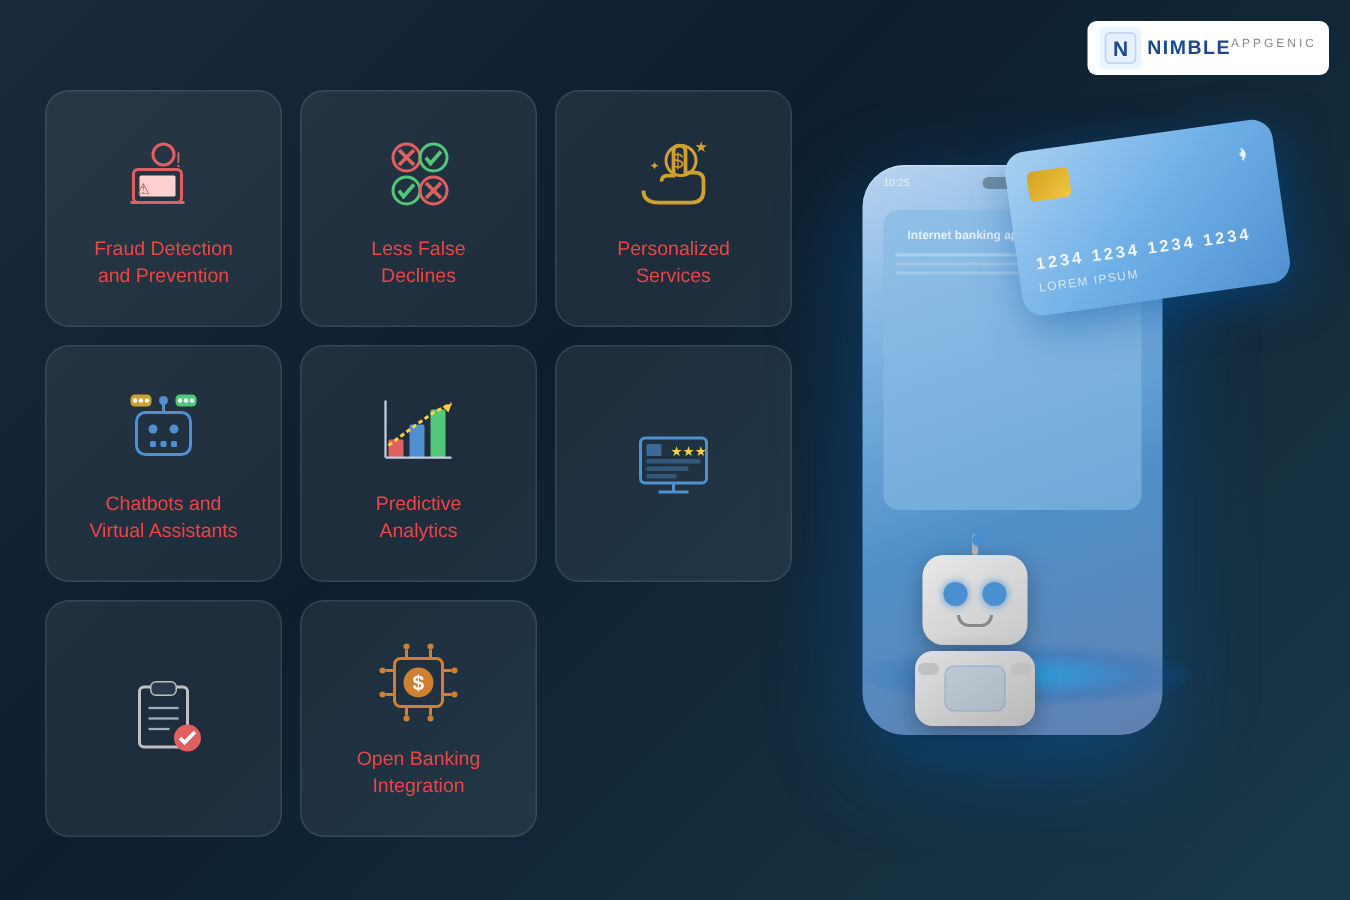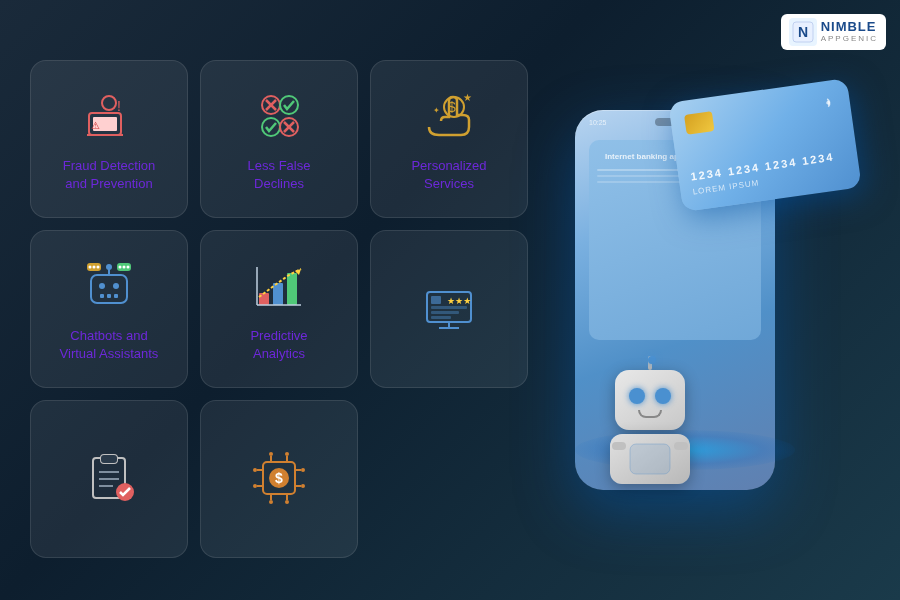--- a/index.html
+++ b/index.html
@@ -30,21 +30,21 @@
       height: 28px;
       background: #e8f4ff;
       border-radius: 4px;
       display: flex;
       align-items: center;
       justify-content: center;
       font-size: 16px;
     }
     .logo-text {
       display: flex;
-      flex-direction: column;
+      flex-direction: row;
       line-height: 1.1;
     }
     .logo-text .nimble {
       font-weight: 800;
       font-size: 13px;
       color: #1a4a8a;
       letter-spacing: 1px;
     }
     .logo-text .appgenic {
       font-size: 8px;
@@ -78,21 +78,21 @@
     .card-icon {
       width: 64px;
       height: 64px;
       display: flex;
       align-items: center;
       justify-content: center;
       flex-shrink: 0;
     }
 
     .card-label {
-      color: #6d28d9;
+      color: #ef4444;
       font-size: 13px;
       text-align: center;
       font-weight: 500;
       line-height: 1.35;
     }
 
     
     .illustration-area {
       position: absolute;
       right: 0;
@@ -481,20 +481,21 @@
         <line x1="22" y1="14" x2="22" y2="8" stroke="#d08030" stroke-width="2"></line>
         <circle cx="22" cy="6" r="2" fill="#d08030"></circle>
         <line x1="38" y1="14" x2="38" y2="8" stroke="#d08030" stroke-width="2"></line>
         <circle cx="38" cy="6" r="2" fill="#d08030"></circle>
         <line x1="22" y1="46" x2="22" y2="52" stroke="#d08030" stroke-width="2"></line>
         <circle cx="22" cy="54" r="2" fill="#d08030"></circle>
         <line x1="38" y1="46" x2="38" y2="52" stroke="#d08030" stroke-width="2"></line>
         <circle cx="38" cy="54" r="2" fill="#d08030"></circle>
       </svg>
     </div>
+    <span class="card-label">Open Banking<br>Integration</span>
   </div>
 
 </div>
 
 <div class="illustration-area">
   <div class="phone-wrapper">
 
     <div class="phone-body">
       <div class="phone-notch"></div>
       <div class="phone-status-bar">

